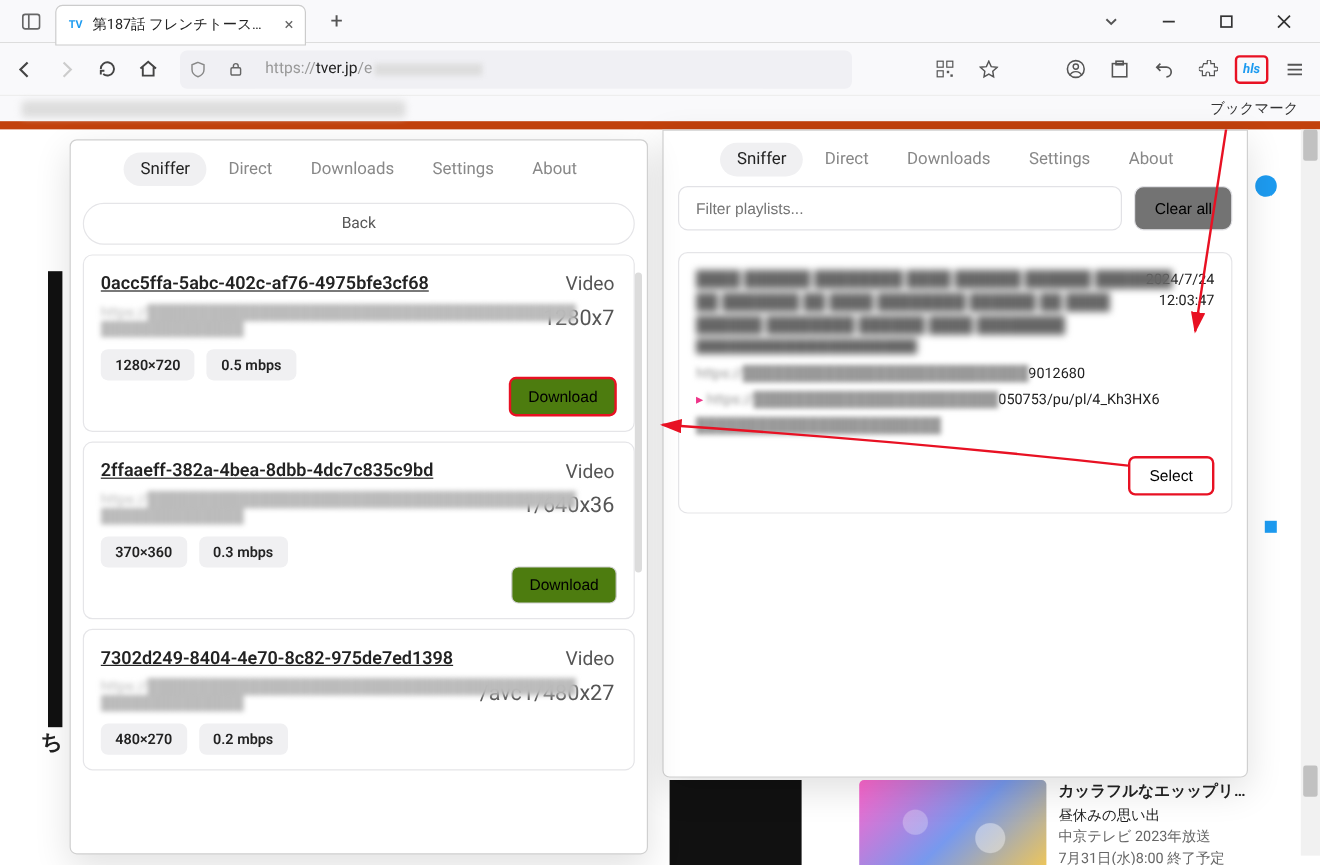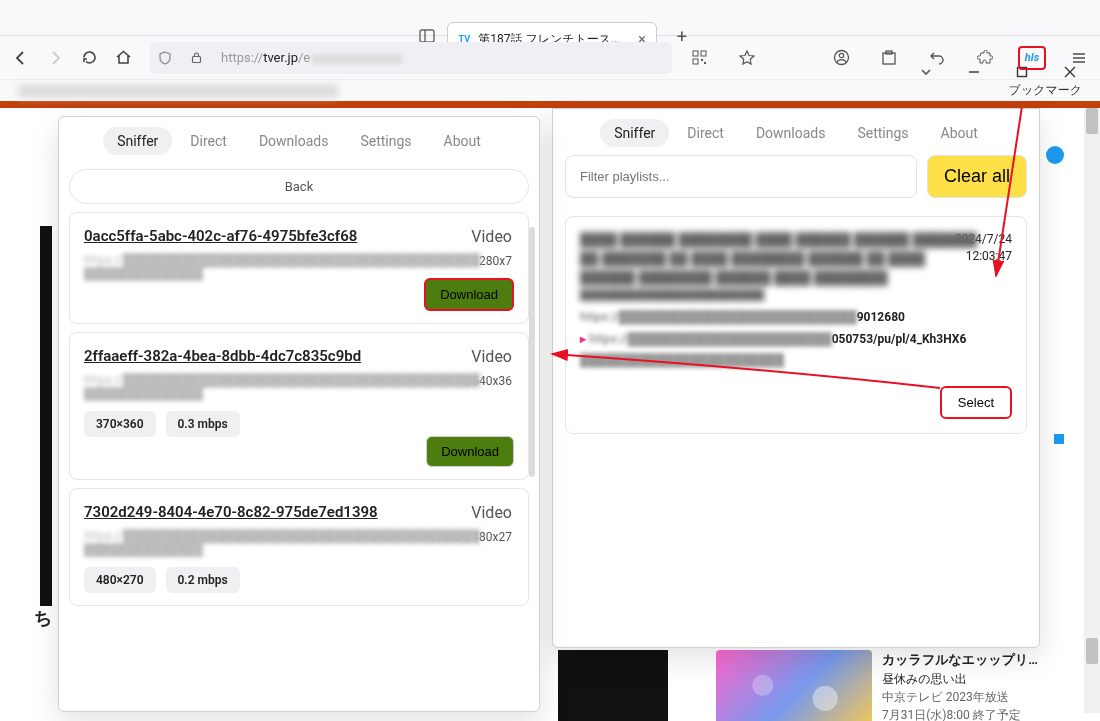--- a/index.html
+++ b/index.html
@@ -1,37 +1,37 @@
 <!DOCTYPE html>
 <html><head>
 <meta charset="utf-8">
 <style>
   * { box-sizing: border-box; margin: 0; padding: 0; }
   body { font-family: -apple-system, BlinkMacSystemFont, "Segoe UI", Roboto, sans-serif; font-size: 13px; color: #222; background: #fff; width: 1100px; height: 721px; overflow: hidden; position: relative; }
   
   
-  .titlebar { display: flex; align-items: center; height: 36px; background: #f9f9fb; border-bottom: 1px solid #ddd; padding: 16px 4px; flex-direction: column; }
+  .titlebar { display: flex; align-items: center; height: 36px; background: #f9f9fb; border-bottom: 1px solid #ddd; padding: 1px 4px; }
   .titlebar-left { display: flex; align-items: center; gap: 6px; padding-left: 8px; }
   .sidebar-btn { width: 28px; height: 28px; display:flex;align-items:center;justify-content:center;border-radius:4px;color:#555; }
   .tab { display: flex; align-items: center; gap: 6px; background: #fff; border: 1px solid #ccc; border-radius: 6px 6px 0 0; height: 34px; padding: 0 10px 0 8px; margin-top: 6px; max-width: 220px; }
   .favicon { width:16px;height:16px;display:flex;align-items:center;justify-content:center;color:#1d9bf0;font-weight:700;font-size:9px;}
   .tab-title { font-size: 12px; white-space: nowrap; overflow: hidden; text-overflow: ellipsis; max-width: 150px; }
   .tab-close { color:#666;font-size:14px;margin-left:4px;}
   .newtab-btn { width:26px;height:26px;display:flex;align-items:center;justify-content:center;color:#555;font-size:18px;margin-left:6px;}
   .titlebar-right { margin-left:auto;display:flex;align-items:center;gap:4px;padding-right:4px;}
   .winbtn { width:44px;height:32px;display:flex;align-items:center;justify-content:center;color:#333;}
   
   .toolbar { display:flex;align-items:center;height:44px;background:#f9f9fb;padding:0 6px;gap:4px;border-bottom:1px solid #eee;}
   .tbtn { width:30px;height:30px;display:flex;align-items:center;justify-content:center;border-radius:4px;color:#444;}
   .tbtn.disabled{color:#bbb;}
   .urlbar { flex:1;display:flex;align-items:center;height:32px;background:#f0f0f4;border-radius:6px;padding:0 8px;gap:18px;max-width:560px;margin:0 8px;}
   .urlbar-text{font-size:13px;color:#666;}
   .urlbar-text .proto{color:#999;}
   .urlbar-text .host{color:#222;}
-  .toolbar-right{margin-left:auto;display:flex;align-items:center;gap:18px;}
+  .toolbar-right{margin-left:auto;display:flex;align-items:center;gap:7px;}
   .ext-hls{width:28px;height:24px;display:flex;align-items:center;justify-content:center;border-radius:4px;border:2px solid #e81123;color:#1d9bf0;font-weight:700;font-size:11px;font-style:italic;}
   
   .bookmarkbar{height:28px;background:#f9f9fb;border-bottom:7px solid #c2410c;display:flex;align-items:center;padding:0 18px;}
   .bm-blur{height:14px;width:320px;border-radius:3px;background:#ddd;filter:blur(3px);}
   .bm-right{margin-left:auto;font-size:12px;color:#333;}
   
   .page-area{position:relative;height:605px;background:#fff;}
   .page-scroll{position:absolute;right:0;top:0;width:16px;height:100%;background:#f1f1f1;}
   .page-scroll-thumb{position:absolute;right:2px;width:12px;background:#c1c1c1;border-radius:2px;}
   
@@ -42,36 +42,36 @@
   .panel-tab.active{background:#f0f0f2;color:#222;}
   
   
   .panel-left{top:8px;left:58px;width:482px;height:596px;}
   .back-bar{margin:6px 10px 8px;background:#fff;border:1px solid #e5e5e8;border-radius:22px;text-align:center;padding:9px 0;font-size:13px;color:#555;}
   .items{padding:0 6px;}
   .item{border:1px solid #e5e5e8;border-radius:8px;margin:8px 4px;padding:14px 14px 12px;position:relative;}
   .item-title{font-size:15px;font-weight:600;text-decoration:underline;}
   .item-type{position:absolute;right:16px;top:14px;font-size:16px;color:#555;}
   .item-url{margin-top:8px;color:#bbb;font-size:12px;filter:blur(2px);height:28px;overflow:hidden;}
-  .item-meta{position:absolute;right:16px;top:40px;font-size:12px;color:#555;text-align:right;line-height:1.4;}
+  .item-meta{position:absolute;right:16px;top:40px;font-size:18px;color:#555;text-align:right;line-height:1.4;}
   .chips{display:flex;gap:10px;margin-top:10px;}
   .chip{background:#f0f0f2;border-radius:6px;padding:6px 12px;font-size:12px;color:#222;font-weight:600;}
   .dl-btn{position:absolute;right:14px;bottom:12px;background:#4d7c0f;border:1px solid #d0d0d0;border-radius:6px;padding:7px 14px;font-size:13px;cursor:pointer;}
   .dl-btn.framed{border:2px solid #e81123;}
   .item-scroll{position:absolute;right:4px;top:110px;width:6px;height:250px;background:#dcdcdc;border-radius:3px;}
   
   
   .panel-right{top:0;left:552px;width:488px;height:540px;border-top-left-radius:0;border-top-right-radius:0;}
   .filter-row{display:flex;gap:10px;padding:0 12px 8px;}
   .filter-input{flex:1;border:1px solid #e2e2e6;border-radius:8px;padding:10px 14px;font-size:13px;color:#888;}
-  .clear-btn{border:1px solid #e2e2e6;background:#fde047;border-radius:8px;padding:10px 16px;font-size:18px;cursor:pointer;}
+  .clear-btn{border:1px solid #e2e2e6;background:#737373;border-radius:8px;padding:10px 16px;font-size:13px;cursor:pointer;}
   .entry{border:1px solid #e5e5e8;border-radius:8px;margin:10px 12px;padding:14px;position:relative;}
   .entry-blur{height:70px;filter:blur(3px);color:#666;font-size:13px;line-height:1.45;overflow:hidden;}
   .entry-time{position:absolute;right:14px;top:14px;font-size:12px;color:#222;text-align:right;line-height:1.4;}
-  .entry-urls{margin-top:6px;font-size:12px;color:#999;line-height:1.8;font-weight:bold;}
+  .entry-urls{margin-top:6px;font-size:12px;color:#999;line-height:1.8;}
   .entry-urls .partial{color:#222;}
   .select-btn{position:absolute;right:14px;bottom:14px;background:#fff;border:2px solid #e81123;border-radius:6px;padding:7px 16px;font-size:13px;cursor:pointer;}
 
   
   .bg-strip{position:absolute;left:40px;top:118px;width:12px;height:380px;background:#111;}
   .bg-text{position:absolute;left:34px;top:498px;font-size:18px;font-weight:700;color:#222;}
   .bg-bluebox{position:absolute;right:36px;top:326px;width:10px;height:10px;background:#1d9bf0;}
   .bg-circle{position:absolute;right:36px;top:38px;width:18px;height:18px;border-radius:50%;background:#1d9bf0;}
   .bg-bottom{position:absolute;left:558px;top:542px;display:flex;align-items:stretch;}
   .bg-tile{width:110px;height:80px;background:#111;}
@@ -282,20 +282,24 @@
     </div>
     <div class="back-bar">Back</div>
     <div class="items">
       <div class="item-scroll"></div>
 
       <div class="item">
         <div class="item-title">0acc5ffa-5abc-402c-af76-4975bfe3cf68</div>
         <div class="item-type">Video</div>
         <div class="item-meta">1280x7</div>
         <div class="item-url">https://██████████████████████████████████████████<br>██████████████</div>
+        <div class="chips">
+          <span class="chip">1280×720</span>
+          <span class="chip">0.5 mbps</span>
+        </div>
         <button class="dl-btn framed">Download</button>
         <div style="height:30px;"></div>
       </div>
 
       <div class="item">
         <div class="item-title">2ffaaeff-382a-4bea-8dbb-4dc7c835c9bd</div>
         <div class="item-type">Video</div>
         <div class="item-meta">1/640x36</div>
         <div class="item-url">https://██████████████████████████████████████████<br>██████████████</div>
         <div class="chips">

